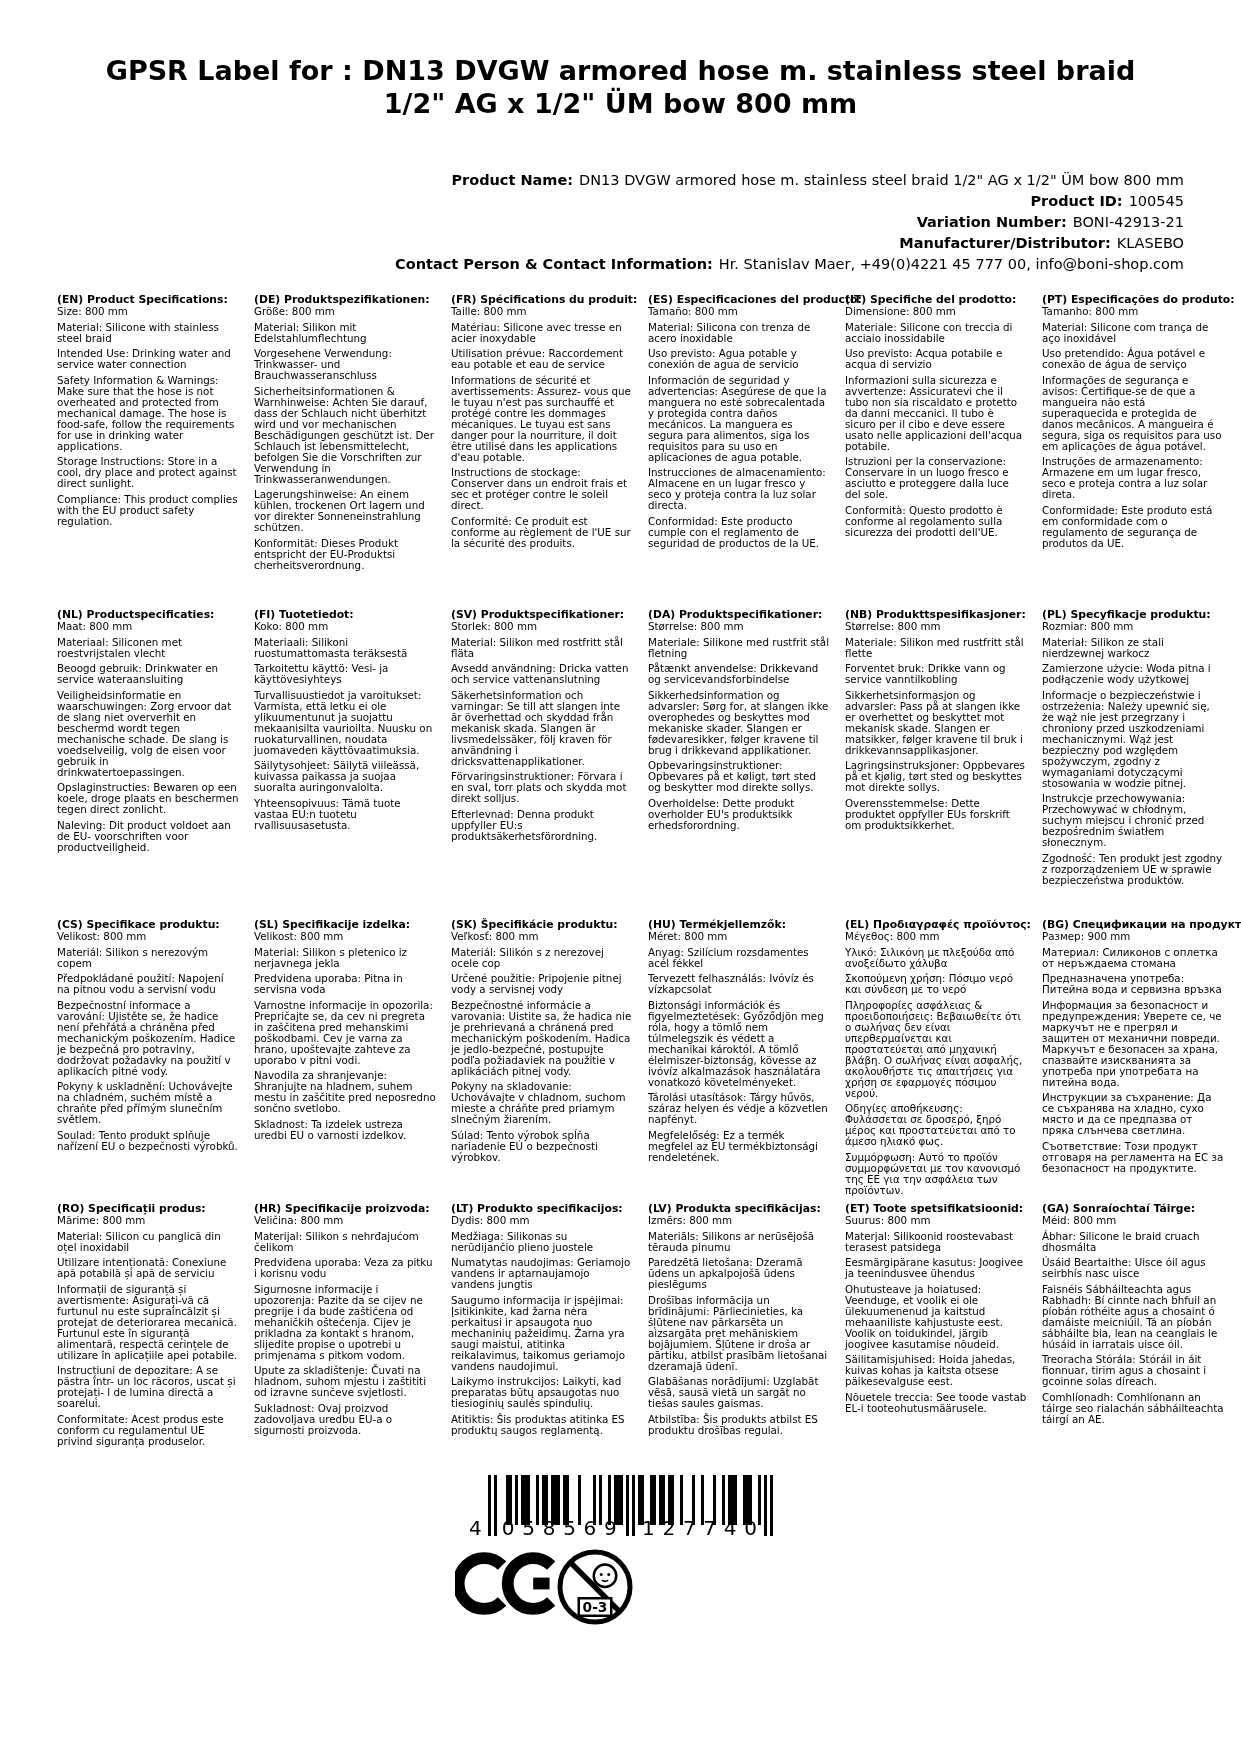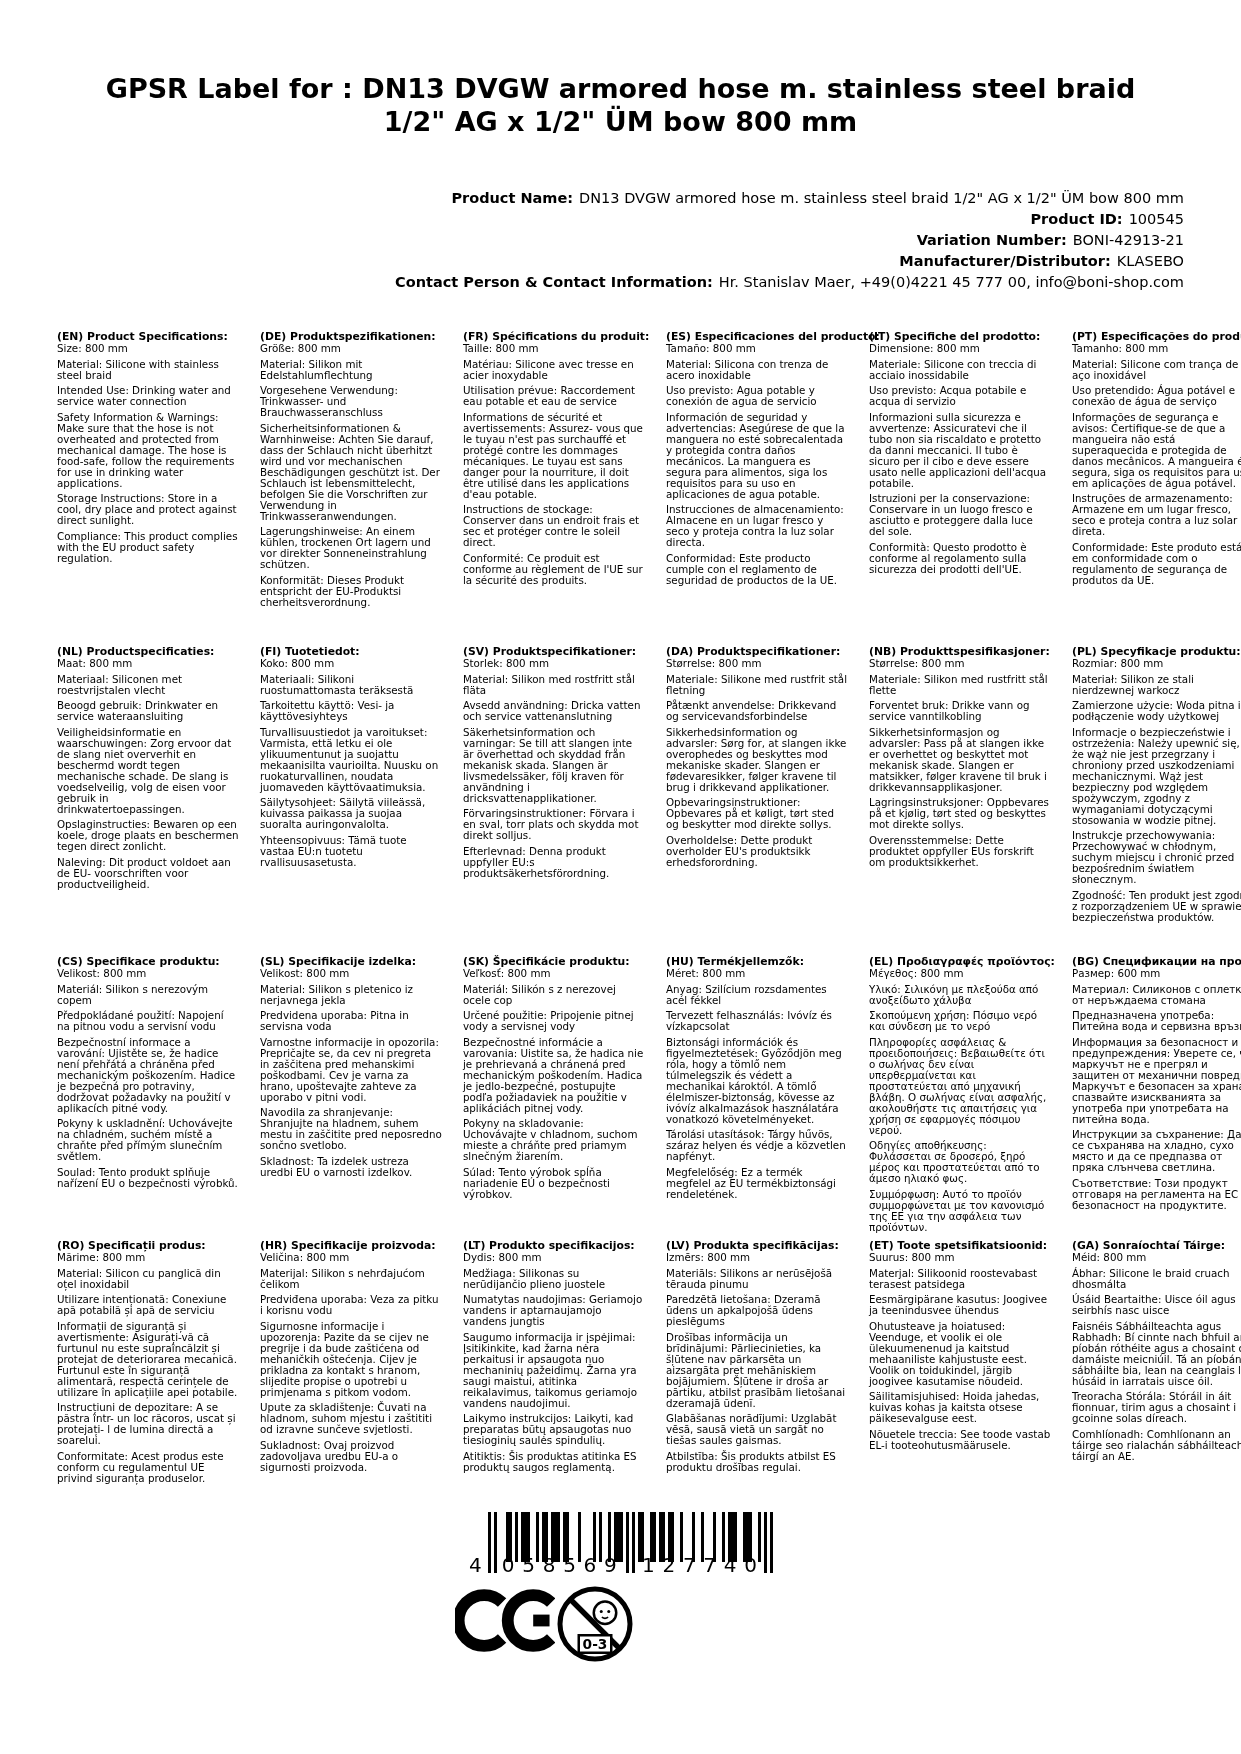--- a/index.html
+++ b/index.html
@@ -1,24 +1,24 @@
 <!DOCTYPE html>
 <html><head>
 <meta charset="utf-8">
 <style>
   html,body{margin:0;padding:0;background:#fff;}
   .page{width:1241px;height:1754px;box-sizing:border-box;background:#fff;color:#000;
-        font-family:"DejaVu Sans","Liberation Sans",sans-serif;padding:52px 57px 10px;overflow:hidden;position:relative;}
+        font-family:"DejaVu Sans","Liberation Sans",sans-serif;padding:34px 57px 10px;overflow:hidden;position:relative;}
   .title{font-size:27px;font-weight:bold;text-align:center;line-height:33px;margin:20px 30px 0;}
   .prod-info{margin-top:50px;font-size:14.5px;line-height:21px;text-align:right;}
   .pi-row{white-space:nowrap;}
   .pi-label{font-weight:bold;}
   .pi-value{margin-left:6px;}
-  .grid{display:grid;grid-template-columns:repeat(6,182px);column-gap:21px;
-        grid-template-rows:315px 310px 284px auto;margin-top:38px;}
+  .grid{display:grid;grid-template-columns:repeat(6,182px);column-gap:15px;
+        grid-template-rows:315px 310px 284px auto;margin-top:19px;}
   .block{font-size:10.3px;line-height:11px;letter-spacing:0;}
   .bh{font-weight:bold;font-size:10.8px;line-height:12px;white-space:nowrap;}
   .block p{margin:0 0 4.5px 0;}
   .bottom{margin-top:24px;}
   .barcode-wrap{display:flex;justify-content:center;}
   svg text{font-family:"DejaVu Sans","Liberation Sans",sans-serif;}
   .symbols{display:flex;align-items:flex-start;margin:8px 0 0 398px;}
 </style>
 </head>
 <body>
@@ -197,21 +197,21 @@
         <div class="bh">(EL) Προδιαγραφές προϊόντος:</div>
         <p>Μέγεθος: 800 mm</p>
         <p>Υλικό: Σιλικόνη με πλεξούδα από ανοξείδωτο χάλυβα</p>
         <p>Σκοπούμενη χρήση: Πόσιμο νερό και σύνδεση με το νερό</p>
         <p>Πληροφορίες ασφάλειας &amp; προειδοποιήσεις: Βεβαιωθείτε ότι ο σωλήνας δεν είναι υπερθερμαίνεται και προστατεύεται από μηχανική βλάβη. Ο σωλήνας είναι ασφαλής, ακολουθήστε τις απαιτήσεις για χρήση σε εφαρμογές πόσιμου νερού.</p>
         <p>Οδηγίες αποθήκευσης: Φυλάσσεται σε δροσερό, ξηρό μέρος και προστατεύεται από το άμεσο ηλιακό φως.</p>
         <p>Συμμόρφωση: Αυτό το προϊόν συμμορφώνεται με τον κανονισμό της ΕΕ για την ασφάλεια των προϊόντων.</p>
       </div>
       <div class="block">
         <div class="bh">(BG) Спецификации на продукта:</div>
-        <p>Размер: 600 mm</p>
+        <p>Размер: 900 mm</p>
         <p>Материал: Силиконов с оплетка от неръждаема стомана</p>
         <p>Предназначена употреба: Питейна вода и сервизна връзка</p>
         <p>Информация за безопасност и предупреждения: Уверете се, че маркучът не е прегрял и защитен от механични повреди. Маркучът е безопасен за храна, спазвайте изискванията за употреба при употребата на питейна вода.</p>
         <p>Инструкции за съхранение: Да се съхранява на хладно, сухо място и да се предпазва от пряка слънчева светлина.</p>
         <p>Съответствие: Този продукт отговаря на регламента на ЕС за безопасност на продуктите.</p>
       </div>
       <div class="block">
         <div class="bh">(RO) Specificații produs:</div>
         <p>Mărime: 800 mm</p>
         <p>Material: Silicon cu panglică din oțel inoxidabil</p>

